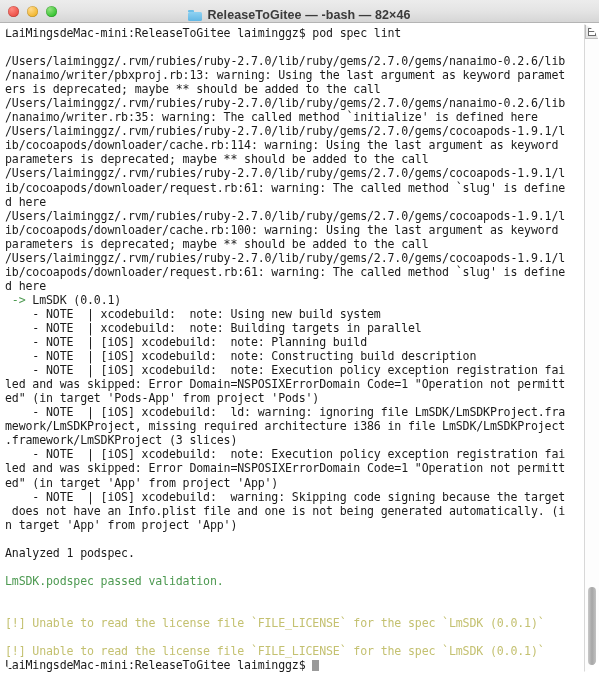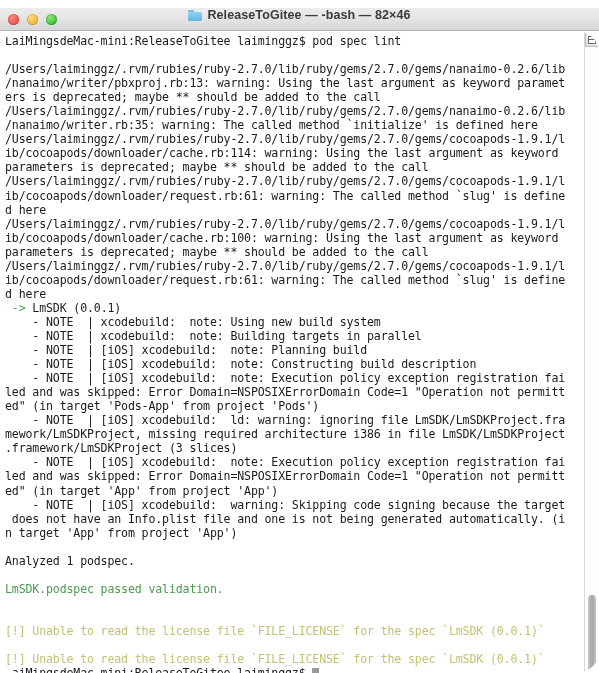--- a/index.html
+++ b/index.html
@@ -25,23 +25,22 @@
   }
 
   
   .titlebar {
     height: 22px;
     min-height: 22px;
     background: linear-gradient(to bottom, #ececec 0%, #e4e4e4 50%, #d6d6d6 100%);
     border-bottom: 1px solid #b4b4b4;
     position: relative;
     display: flex;
-    align-items: flex-start;
+    align-items: flex-end;
     user-select: none;
-    margin-top: 8px;
   }
   .traffic-lights {
     position: absolute;
     left: 8px;
     top: 0;
     height: 22px;
     display: flex;
     align-items: center;
     gap: 8px;
   }

